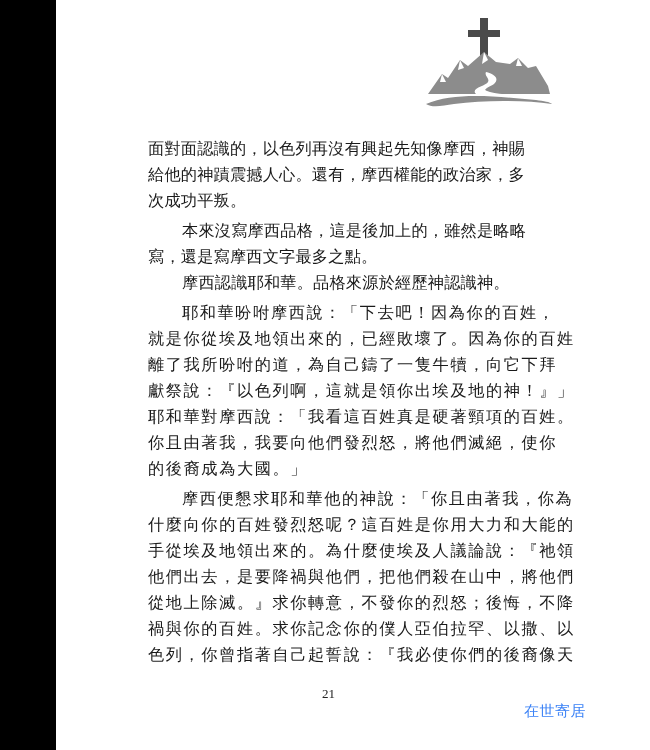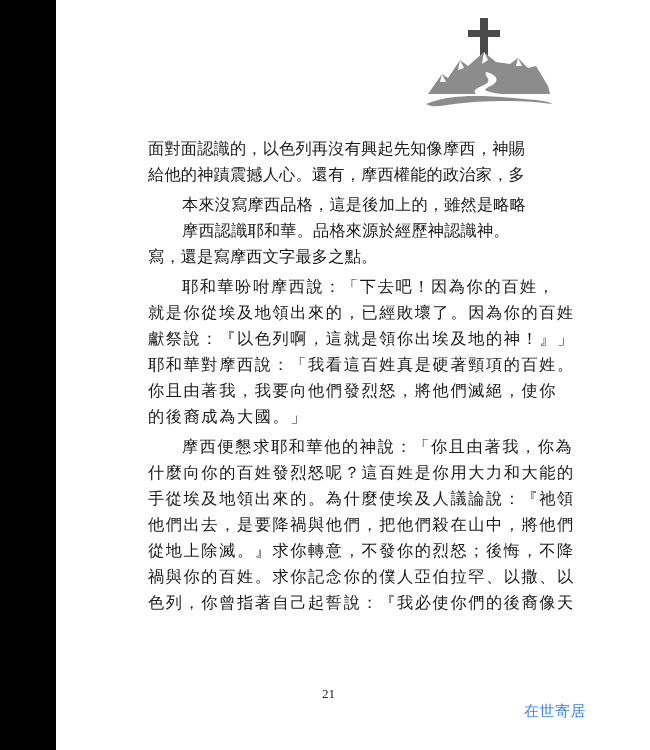--- a/index.html
+++ b/index.html
@@ -86,28 +86,30 @@
       <path d="M62 56 C70 58 76 62 70 68 C64 72 56 74 66 76 C80 80 104 78 118 84 L100 86 C82 82 58 84 52 78 C46 72 62 70 64 66 C66 62 60 60 62 56 Z" fill="#ffffff"></path>
 
       <path d="M2 88 C30 76 70 80 112 84 C120 85 126 86 128 88 C100 84 60 84 30 88 C18 90 8 92 2 88 Z" fill="#8c8c8c"></path>
     </svg>
   </div>
 
   <div class="body-text">
 
     <span class="line">面對面認識的，以色列再沒有興起先知像摩西，神賜</span>
     <span class="line">給他的神蹟震撼人心。還有，摩西權能的政治家，多</span>
+    <span class="line">次成功平叛。</span>
 
     <span class="line indent gap">本來沒寫摩西品格，這是後加上的，雖然是略略</span>
+    <span class="line">寫，還是寫摩西文字最多之點。</span>
+
     <span class="line indent">摩西認識耶和華。品格來源於經歷神認識神。</span>
-
-    <span class="line">寫，還是寫摩西文字最多之點。</span>
 
     <span class="line indent kai gap">耶和華吩咐摩西說：「下去吧！因為你的百姓，</span>
     <span class="line kai">就是你從埃及地領出來的，已經敗壞了。因為你的百姓</span>
+    <span class="line kai">離了我所吩咐的道，為自己鑄了一隻牛犢，向它下拜</span>
     <span class="line kai">獻祭說：『以色列啊，這就是領你出埃及地的神！』」</span>
     <span class="line kai">耶和華對摩西說：「我看這百姓真是硬著頸項的百姓。</span>
     <span class="line kai">你且由著我，我要向他們發烈怒，將他們滅絕，使你</span>
     <span class="line kai">的後裔成為大國。」</span>
 
     <span class="line indent kai gap">摩西便懇求耶和華他的神說：「你且由著我，你為</span>
     <span class="line kai">什麼向你的百姓發烈怒呢？這百姓是你用大力和大能的</span>
     <span class="line kai">手從埃及地領出來的。為什麼使埃及人議論說：『祂領</span>
     <span class="line kai">他們出去，是要降禍與他們，把他們殺在山中，將他們</span>
     <span class="line kai">從地上除滅。』求你轉意，不發你的烈怒；後悔，不降</span>

